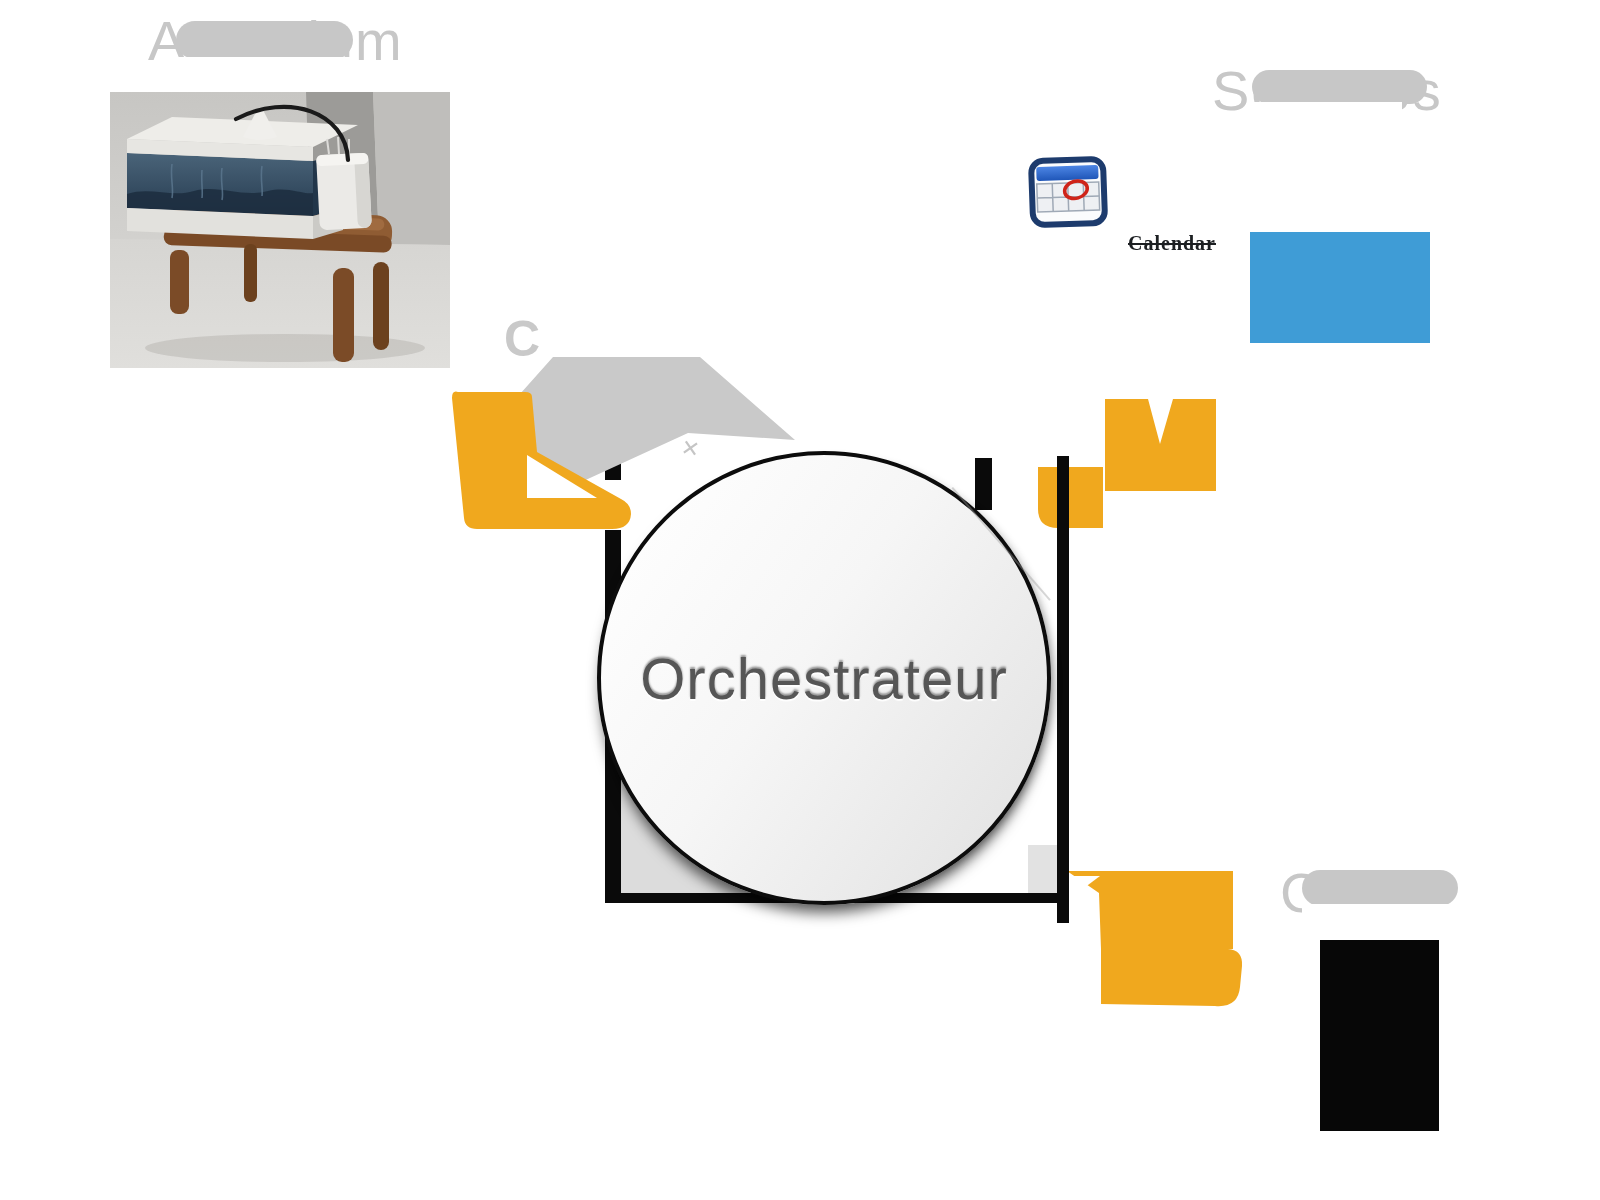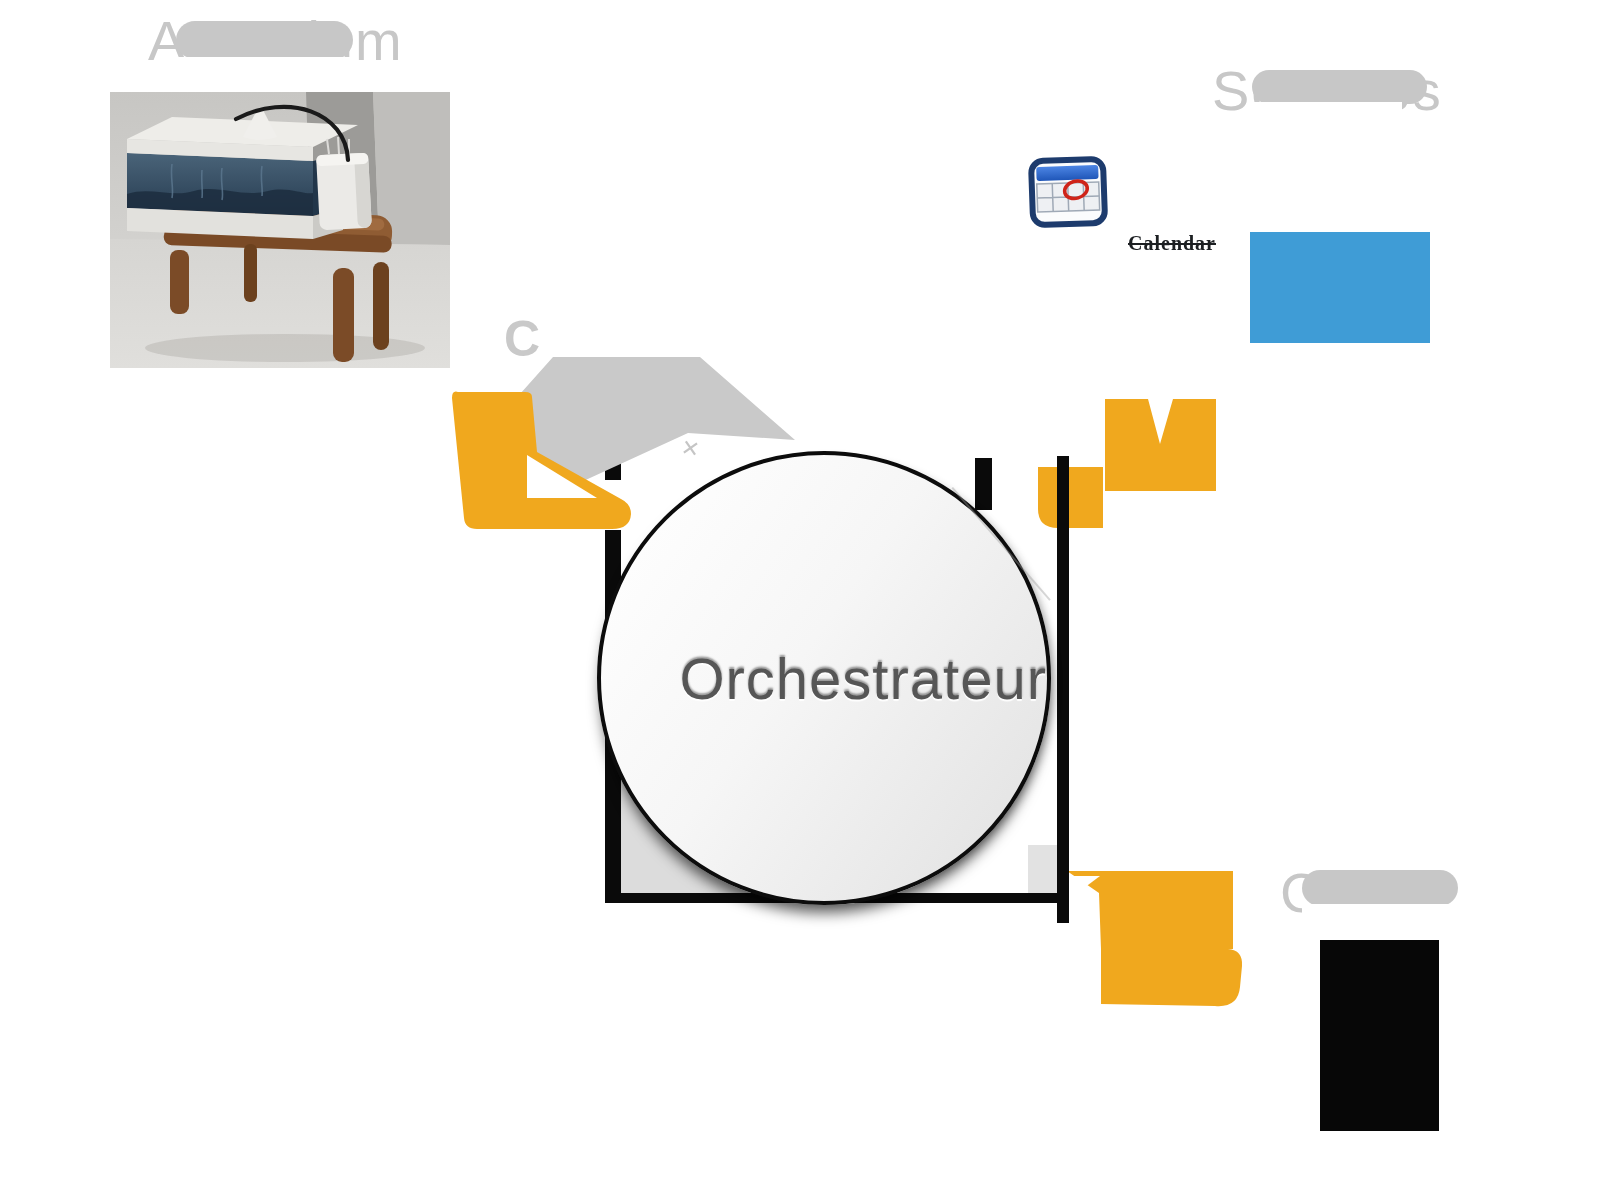--- a/index.html
+++ b/index.html
@@ -42,21 +42,21 @@
   #black-frag{left:975px;top:458px;width:17px;height:52px;}
   
   #c-frag{left:504px;top:310px;font-size:50px;font-weight:bold;color:#c9c9c9;}
   #x-frag{left:681px;top:436px;font-size:22px;color:#c5c5c5;transform:rotate(10deg);}
   #blob-layer,#arrow-layer{left:0;top:0;width:1600px;height:1200px;pointer-events:none;}
   
   #circle{left:597px;top:451px;width:446px;height:446px;border-radius:50%;
           border:4px solid #0c0c0c;
           background:linear-gradient(125deg,#ffffff 5%,#f6f6f6 45%,#e2e2e2 95%);
           box-shadow:0 12px 14px -4px rgba(0,0,0,.62),8px 2px 10px -6px rgba(0,0,0,.3);
-          display:flex;align-items:center;justify-content:flex-end;}
+          display:flex;align-items:center;justify-content:center;}
   #circle-label{font-size:58px;color:#565656;letter-spacing:1px;
           text-shadow:0 2px 1px rgba(255,255,255,.95),0 -2px 2px rgba(0,0,0,.38);}
   #hairline{left:953px;top:487px;width:149px;height:2px;background:#9a9a9a;opacity:.4;
           transform:rotate(49deg);transform-origin:0 0;}
 </style>
 </head>
 <body>
 
 <div id="stage">
 

